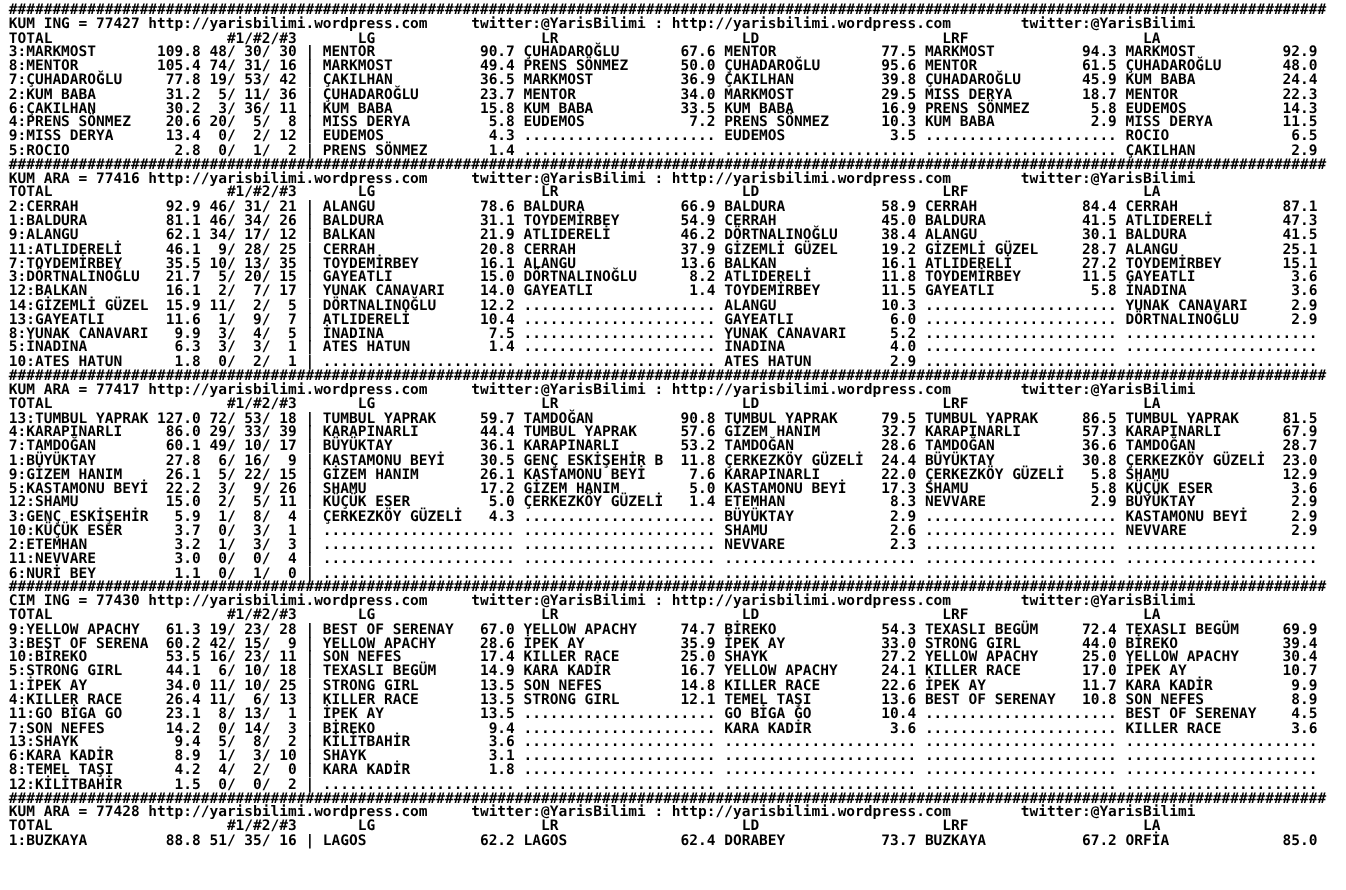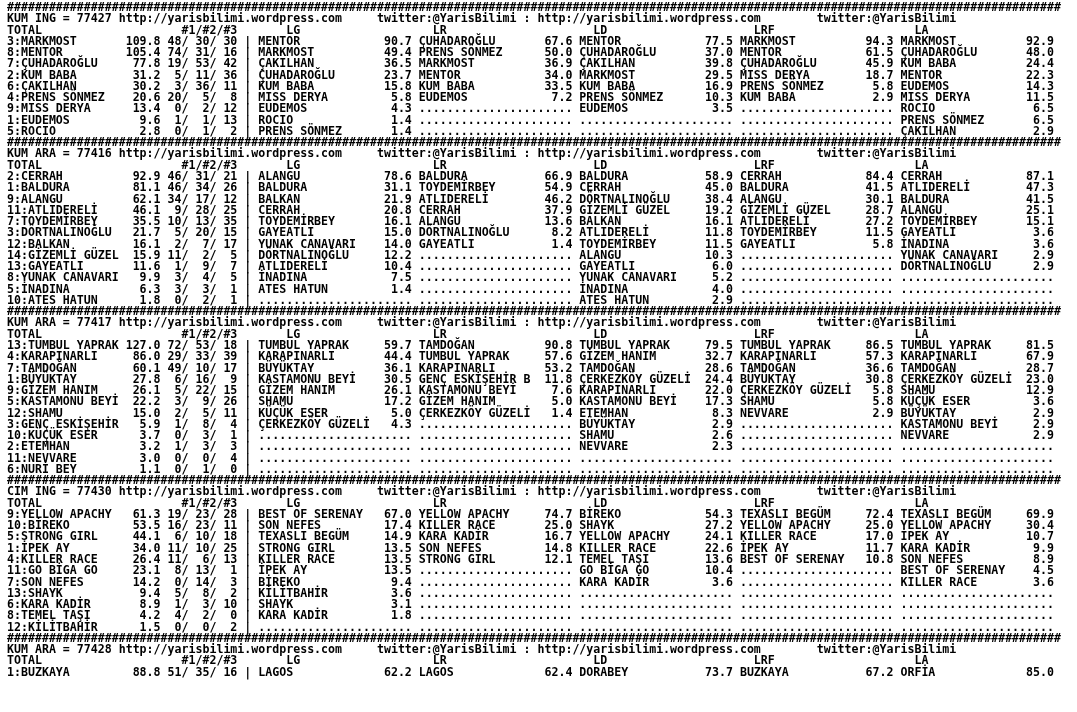--- a/index.html
+++ b/index.html
@@ -28,27 +28,26 @@
 </style>
 </head>
 <body>
 
 <main id="report">
     <section>
       <div class="ln">#######################################################################################################################################################</div>
       <div class="ln">KUM ING = 77427 http://yarisbilimi.wordpress.com     twitter:@YarisBilimi : http://yarisbilimi.wordpress.com        twitter:@YarisBilimi</div>
       <div class="ln">TOTAL                    #1/#2/#3       LG                   LR                     LD                     LRF                    LA                   </div>
       <div class="ln">3:MARKMOST       109.8 48/ 30/ 30 | MENTOR            90.7 ÇUHADAROĞLU       67.6 MENTOR            77.5 MARKMOST          94.3 MARKMOST          92.9</div>
-      <div class="ln">8:MENTOR         105.4 74/ 31/ 16 | MARKMOST          49.4 PRENS SÖNMEZ      50.0 ÇUHADAROĞLU       37.0 MENTOR            61.5 ÇUHADAROĞLU       48.0</div>
+      <div class="ln">8:MENTOR         105.4 74/ 31/ 16 | MARKMOST          49.4 PRENS SÖNMEZ      50.0 ÇUHADAROĞLU       95.6 MENTOR            61.5 ÇUHADAROĞLU       48.0</div>
       <div class="ln">7:ÇUHADAROĞLU     77.8 19/ 53/ 42 | ÇAKILHAN          36.5 MARKMOST          36.9 ÇAKILHAN          39.8 ÇUHADAROĞLU       45.9 KUM BABA          24.4</div>
       <div class="ln">2:KUM BABA        31.2  5/ 11/ 36 | ÇUHADAROĞLU       23.7 MENTOR            34.0 MARKMOST          29.5 MISS DERYA        18.7 MENTOR            22.3</div>
       <div class="ln">6:ÇAKILHAN        30.2  3/ 36/ 11 | KUM BABA          15.8 KUM BABA          33.5 KUM BABA          16.9 PRENS SÖNMEZ       5.8 EUDEMOS           14.3</div>
       <div class="ln">4:PRENS SÖNMEZ    20.6 20/  5/  8 | MISS DERYA         5.8 EUDEMOS            7.2 PRENS SÖNMEZ      10.3 KUM BABA           2.9 MISS DERYA        11.5</div>
       <div class="ln">9:MISS DERYA      13.4  0/  2/ 12 | EUDEMOS            4.3 ...................... EUDEMOS            3.5 ...................... ROCIO              6.5</div>
-      <div class="ln">1:EUDEMOS          9.6  1/  1/ 13 | ROCIO              1.4 ...................... ...................... ...................... PRENS SÖNMEZ       6.5</div>
       <div class="ln">5:ROCIO            2.8  0/  1/  2 | PRENS SÖNMEZ       1.4 ...................... ...................... ...................... ÇAKILHAN           2.9</div>
     </section>
     <section>
       <div class="ln">#######################################################################################################################################################</div>
       <div class="ln">KUM ARA = 77416 http://yarisbilimi.wordpress.com     twitter:@YarisBilimi : http://yarisbilimi.wordpress.com        twitter:@YarisBilimi</div>
       <div class="ln">TOTAL                    #1/#2/#3       LG                   LR                     LD                     LRF                    LA                   </div>
       <div class="ln">2:CERRAH          92.9 46/ 31/ 21 | ALANGU            78.6 BALDURA           66.9 BALDURA           58.9 CERRAH            84.4 CERRAH            87.1</div>
       <div class="ln">1:BALDURA         81.1 46/ 34/ 26 | BALDURA           31.1 TOYDEMİRBEY       54.9 CERRAH            45.0 BALDURA           41.5 ATLIDERELİ        47.3</div>
       <div class="ln">9:ALANGU          62.1 34/ 17/ 12 | BALKAN            21.9 ATLIDERELİ        46.2 DÖRTNALINOĞLU     38.4 ALANGU            30.1 BALDURA           41.5</div>
       <div class="ln">11:ATLIDERELİ     46.1  9/ 28/ 25 | CERRAH            20.8 CERRAH            37.9 GİZEMLİ GÜZEL     19.2 GİZEMLİ GÜZEL     28.7 ALANGU            25.1</div>
@@ -76,20 +75,21 @@
       <div class="ln">10:KÜÇÜK ESER      3.7  0/  3/  1 | ...................... ...................... SHAMU              2.6 ...................... NEVVARE            2.9</div>
       <div class="ln">2:ETEMHAN          3.2  1/  3/  3 | ...................... ...................... NEVVARE            2.3 ...................... ......................</div>
       <div class="ln">11:NEVVARE         3.0  0/  0/  4 | ...................... ...................... ...................... ...................... ......................</div>
       <div class="ln">6:NURİ BEY         1.1  0/  1/  0 | ...................... ...................... ...................... ...................... ......................</div>
     </section>
     <section>
       <div class="ln">#######################################################################################################################################################</div>
       <div class="ln">CIM ING = 77430 http://yarisbilimi.wordpress.com     twitter:@YarisBilimi : http://yarisbilimi.wordpress.com        twitter:@YarisBilimi</div>
       <div class="ln">TOTAL                    #1/#2/#3       LG                   LR                     LD                     LRF                    LA                   </div>
       <div class="ln">9:YELLOW APACHY   61.3 19/ 23/ 28 | BEST OF SERENAY   67.0 YELLOW APACHY     74.7 BİREKO            54.3 TEXASLI BEGÜM     72.4 TEXASLI BEGÜM     69.9</div>
+      <div class="ln">3:BEST OF SERENA  60.2 42/ 15/  9 | YELLOW APACHY     28.6 İPEK AY           35.9 İPEK AY           33.0 STRONG GIRL       44.0 BİREKO            39.4</div>
       <div class="ln">10:BİREKO         53.5 16/ 23/ 11 | SON NEFES         17.4 KILLER RACE       25.0 SHAYK             27.2 YELLOW APACHY     25.0 YELLOW APACHY     30.4</div>
       <div class="ln">5:STRONG GIRL     44.1  6/ 10/ 18 | TEXASLI BEGÜM     14.9 KARA KADİR        16.7 YELLOW APACHY     24.1 KILLER RACE       17.0 İPEK AY           10.7</div>
       <div class="ln">1:İPEK AY         34.0 11/ 10/ 25 | STRONG GIRL       13.5 SON NEFES         14.8 KILLER RACE       22.6 İPEK AY           11.7 KARA KADİR         9.9</div>
       <div class="ln">4:KILLER RACE     26.4 11/  6/ 13 | KILLER RACE       13.5 STRONG GIRL       12.1 TEMEL TAŞI        13.6 BEST OF SERENAY   10.8 SON NEFES          8.9</div>
       <div class="ln">11:GO BİGA GO     23.1  8/ 13/  1 | İPEK AY           13.5 ...................... GO BİGA GO        10.4 ...................... BEST OF SERENAY    4.5</div>
       <div class="ln">7:SON NEFES       14.2  0/ 14/  3 | BİREKO             9.4 ...................... KARA KADİR         3.6 ...................... KILLER RACE        3.6</div>
       <div class="ln">13:SHAYK           9.4  5/  8/  2 | KİLİTBAHİR         3.6 ...................... ...................... ...................... ......................</div>
       <div class="ln">6:KARA KADİR       8.9  1/  3/ 10 | SHAYK              3.1 ...................... ...................... ...................... ......................</div>
       <div class="ln">8:TEMEL TAŞI       4.2  4/  2/  0 | KARA KADİR         1.8 ...................... ...................... ...................... ......................</div>
       <div class="ln">12:KİLİTBAHİR      1.5  0/  0/  2 | ...................... ...................... ...................... ...................... ......................</div>

